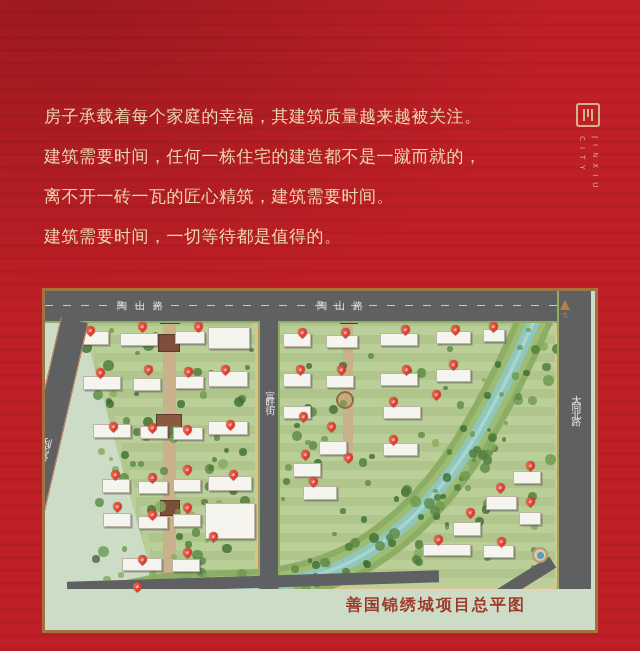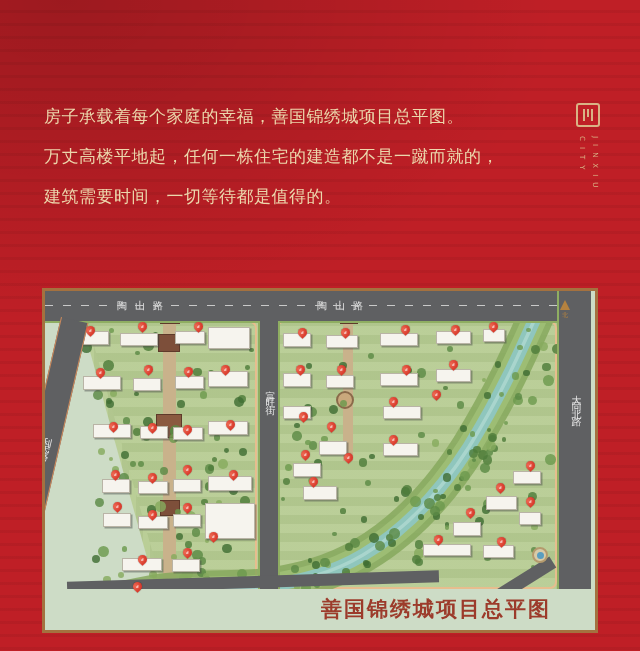--- a/index.html
+++ b/index.html
@@ -67,42 +67,43 @@
   .vlabel{writing-mode:vertical-rl;font-size:10px;letter-spacing:7px;color:var(--road-text);
     position:absolute}
   .road-left .vlabel{left:6px;top:112px}
   .road-mid .vlabel{left:3px;top:62px}
   .road-right .vlabel{left:10px;top:96px}
   .road-low{left:22px;top:285px;width:372px;height:12px;transform:rotate(-1.8deg)}
   .road-diag{left:384px;top:300px;width:134px;height:13px;transform:rotate(-32deg)}
   .strip{position:absolute;left:0;top:298px;width:550px;height:41px;background:var(--strip)}
   .map-title{position:absolute;left:246px;top:6px;width:290px;text-align:center;
     font-family:"DejaVu Serif","Liberation Serif",serif;font-weight:bold;
-    font-size:21px;letter-spacing:2px;color:var(--title)}
+    font-size:16px;letter-spacing:2px;color:var(--title)}
   .roundabout{position:absolute;left:487px;top:256px;width:16px;height:16px;border-radius:50%;
     background:#d8cba8;border:2px solid #b59a6d;box-sizing:border-box;
     display:flex;align-items:center;justify-content:center}
   .roundabout i{width:7px;height:7px;border-radius:50%;background:#5a9ec0;display:block}
   .north{position:absolute;left:515px;top:9px;display:flex;flex-direction:column;align-items:center}
   .north b{width:0;height:0;border-left:5px solid transparent;border-right:5px solid transparent;
     border-bottom:10px solid #b5823f}
   .north span{font-size:6px;color:#b5823f;margin-top:1px}
   .pin{position:absolute;width:9px;height:9px;background:radial-gradient(circle at 35% 30%,#ee6a54,var(--pin));
     border-radius:50% 50% 50% 0;transform:rotate(-45deg);box-shadow:0 0 1px rgba(0,0,0,.6)}
   .pin i{position:absolute;inset:0;display:flex;align-items:center;justify-content:center;
     transform:rotate(45deg);color:#fff;font-size:4px;font-style:normal;line-height:1}
 </style>
 </head>
 <body>
 
 <div class="page">
 
   <div class="intro">
-    <p>房子承载着每个家庭的幸福，善国锦绣城项目总平图。</p>
-    <p>万丈高楼平地起，任何一栋住宅的建造都不是一蹴而就的，</p>
+    <p>房子承载着每个家庭的幸福，其建筑质量越来越被关注。</p>
+    <p>建筑需要时间，任何一栋住宅的建造都不是一蹴而就的，</p>
+    <p>离不开一砖一瓦的匠心精筑，建筑需要时间。</p>
     <p>建筑需要时间，一切等待都是值得的。</p>
   </div>
 
   <div class="logo">
     <div class="seal">
         <i></i>
         <i></i>
         <i></i>
       </div>
     <div class="logo-text">

